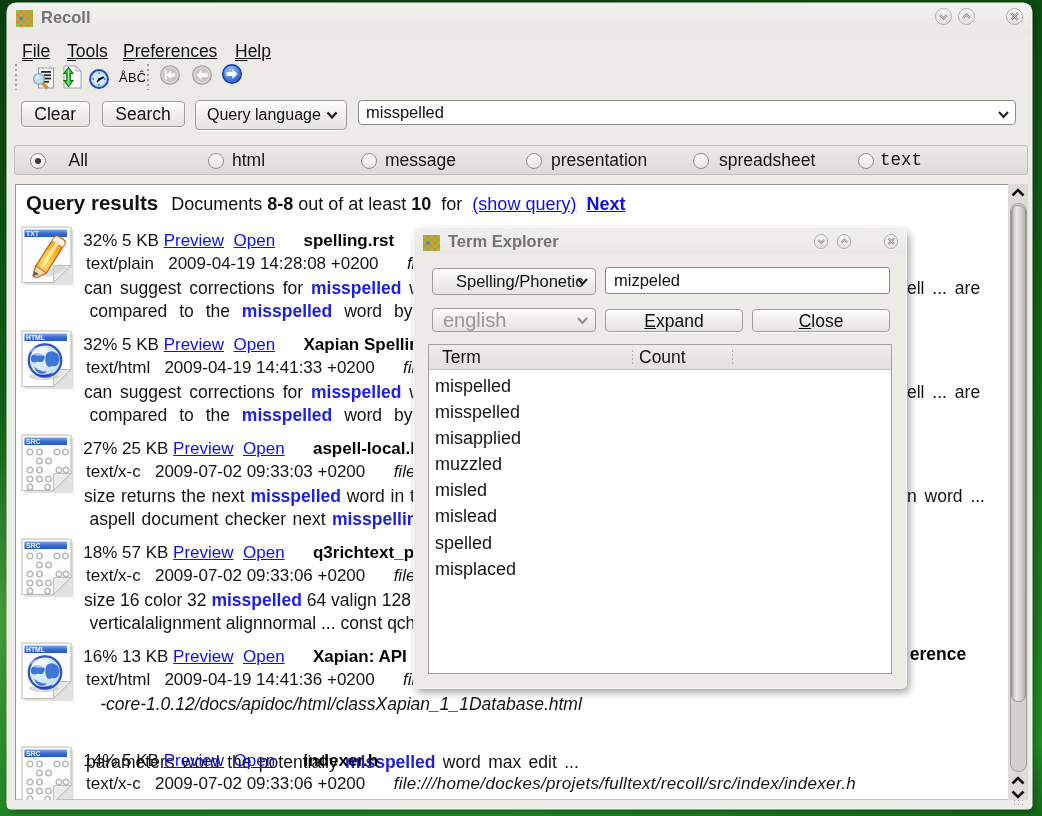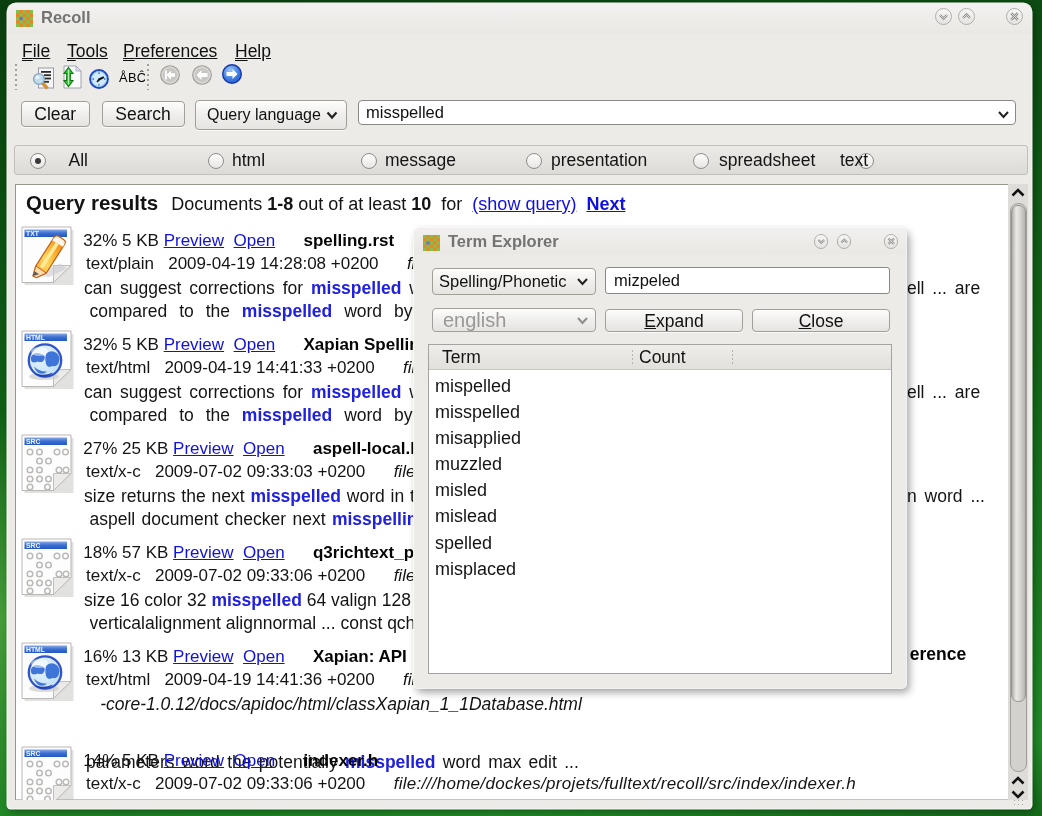--- a/index.html
+++ b/index.html
@@ -185,21 +185,21 @@
     <div class="rlabel" style="left:60.5px;top:146px;">All</div>
     <div class="radio" style="left:199.5px;top:148.8px;"></div>
     <div class="rlabel" style="left:224px;top:146px;">html</div>
     <div class="radio" style="left:353px;top:148.8px;"></div>
     <div class="rlabel" style="left:377px;top:146px;">message</div>
     <div class="radio" style="left:517.5px;top:148.8px;"></div>
     <div class="rlabel" style="left:543px;top:146px;">presentation</div>
     <div class="radio" style="left:685px;top:148.8px;"></div>
     <div class="rlabel" style="left:711px;top:146px;">spreadsheet</div>
     <div class="radio" style="left:850px;top:148.8px;"></div>
-    <div class="rlabel" style="left:832px;top:146px;">text</div>
+    <div class="rlabel" style="left:872px;top:146px;font-family:Liberation Mono, monospace;">text</div>
   </div>
 
   <svg width="0" height="0" style="position:absolute">
     <defs>
       <linearGradient id="bluebar" x1="0" y1="0" x2="0" y2="1">
         <stop offset="0" stop-color="#87a9e8"></stop>
           <stop offset="0.5" stop-color="#3a6ed0"></stop>
           <stop offset="1" stop-color="#2257c0"></stop>
       </linearGradient>
       <linearGradient id="pen" x1="0" y1="1" x2="1" y2="0.35">
@@ -258,21 +258,21 @@
             <circle cx="19.5" cy="46" r="2.8"></circle>
             <circle cx="28.5" cy="46" r="2.8"></circle>
           <circle cx="10" cy="54" r="2.8"></circle>
             <circle cx="27.5" cy="54" r="2.8"></circle>
         </g>
       </g>
     </defs>
   </svg>
   <div id="resultpane">
     <div style="position:absolute;left:11px;top:7px;white-space:nowrap;font-size:18px;color:#131313;">
-      <b style="font-size:20.5px;">Query results</b><span style="display:inline-block;width:13px;"></span>Documents <b>1-8</b> out of at least <b>10</b>&nbsp; for&nbsp; <a style="color:#1010e0;text-decoration:underline;">(show query)</a>&nbsp; <b><a style="color:#1010e0;text-decoration:underline;">Next</a></b>
+      <b style="font-size:20.5px;">Query results</b><span style="display:inline-block;width:13px;"></span>Documents <b>8-8</b> out of at least <b>10</b>&nbsp; for&nbsp; <a style="color:#1010e0;text-decoration:underline;">(show query)</a>&nbsp; <b><a style="color:#1010e0;text-decoration:underline;">Next</a></b>
     </div>
 
     <svg class="abs" style="left:5px;top:41px" width="55" height="61" viewBox="0 0 55 61">
         <use href="#txticon"></use>
       </svg>
     <div class="rline" style="left:68.3px;top:45.3px;width:500px;">32% 5 KB <a>Preview</a>&nbsp; <a>Open</a>&nbsp;&nbsp;&nbsp;&nbsp;&nbsp;&nbsp;<b>spelling.rst</b></div>
     <div class="rline sm" style="left:71px;top:67.5px;width:500px;">text/plain&nbsp;&nbsp; 2009-04-19 14:28:08 +0200&nbsp;&nbsp;&nbsp;&nbsp;&nbsp;&nbsp;<span class="it">file:///home/dockes/projets/fulltext/recoll/doc/spelling.rst</span></div>
     <div class="rline lg" style="left:69px;top:93.2px;width:500px;word-spacing:3px;">can suggest corrections for <span class="hl">misspelled</span> word, but not always spell ... are</div>
     <div class="rline lg" style="left:74.5px;top:116.4px;width:500px;word-spacing:7px;">compared to the <span class="hl">misspelled</span> word by calculating</div>
 
@@ -367,21 +367,21 @@
   <svg class="abs" style="left:422.5px;top:6px" width="14.5" height="14.5" viewBox="0 0 14.5 14.5">
       <path d="M4.4 8.5 L7.25 5.7 L10.1 8.5" fill="none" stroke="#8f8f8d" stroke-width="2"></path>
       <path d="M4.4 8.5 L7.25 5.7 L10.1 8.5" fill="none" stroke="#e6e5e2" stroke-width="0.8"></path>
     </svg>
   <div class="wbtn" style="left:469.5px;top:6px;width:14.5px;height:14.5px;"></div>
   <svg class="abs" style="left:469.5px;top:6px" width="14.5" height="14.5" viewBox="0 0 14.5 14.5">
       <path d="M4.5 4.5 L10 10 M10 4.5 L4.5 10" fill="none" stroke="#8f8f8d" stroke-width="2.2"></path>
       <path d="M4.5 4.5 L10 10 M10 4.5 L4.5 10" fill="none" stroke="#e6e5e2" stroke-width="0.8"></path>
     </svg>
 
-  <div class="combo" style="left:18px;top:39.5px;width:164px;height:27px;line-height:25px;padding-left:6px;font-size:16.5px;">Spelling/Phonetic
+  <div class="combo" style="left:18px;top:39.5px;width:164px;height:27px;line-height:25px;padding-left:23px;font-size:16.5px;">Spelling/Phonetic
     <svg class="chev" style="right:7px;top:9.5px" width="11" height="8" viewBox="0 0 11 8">
         <path d="M1 1 L5.5 6 L10 1" fill="none" stroke="#222" stroke-width="2"></path>
       </svg>
   </div>
   <div class="tinput" style="left:191px;top:39px;width:285px;height:27px;line-height:25px;padding-left:8px;">mizpeled</div>
   <div class="combo" style="left:18px;top:80px;width:164px;height:24px;line-height:22px;padding-left:10px;color:#9a9894;">english
     <svg class="chev" style="right:7px;top:8px" width="11" height="8" viewBox="0 0 11 8">
         <path d="M1 1 L5.5 6 L10 1" fill="none" stroke="#8f8d89" stroke-width="2"></path>
       </svg>
   </div>

